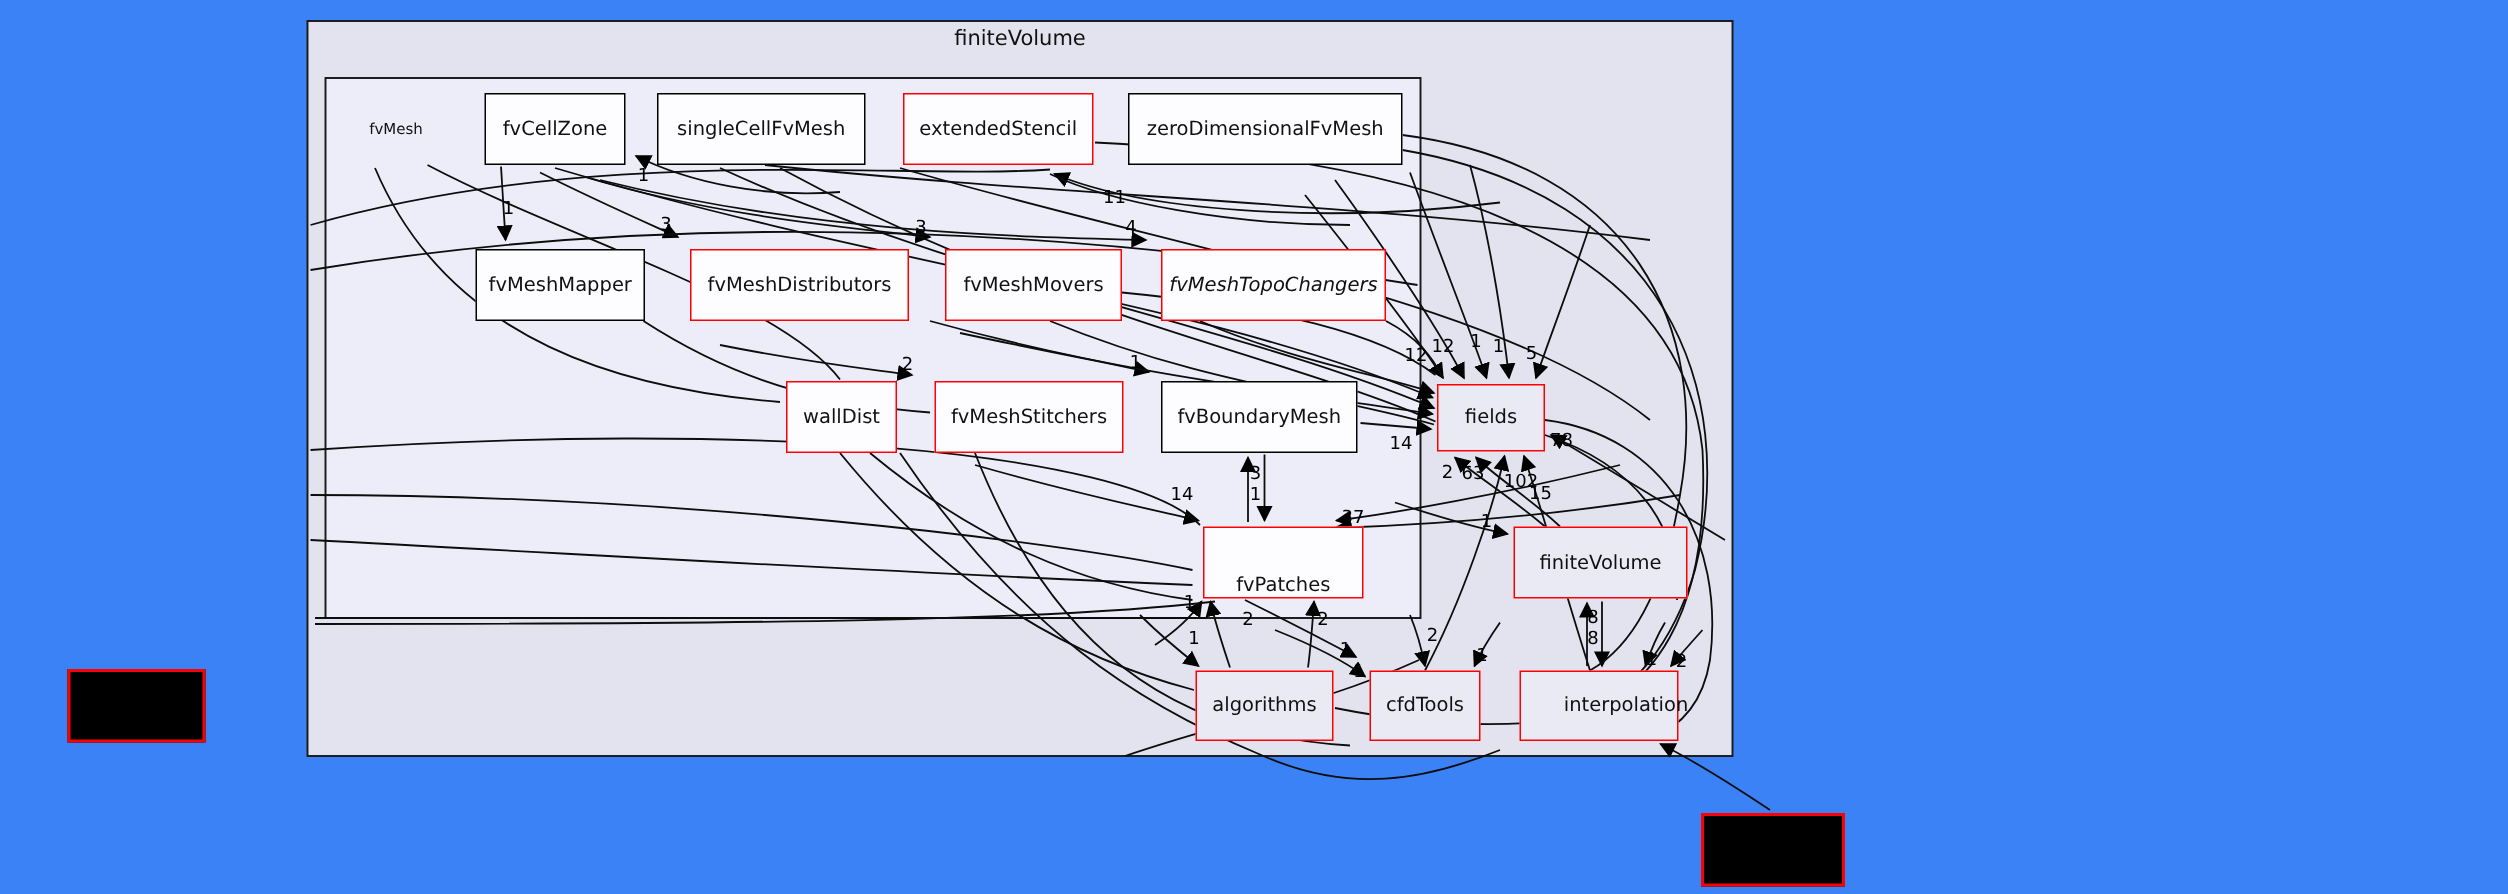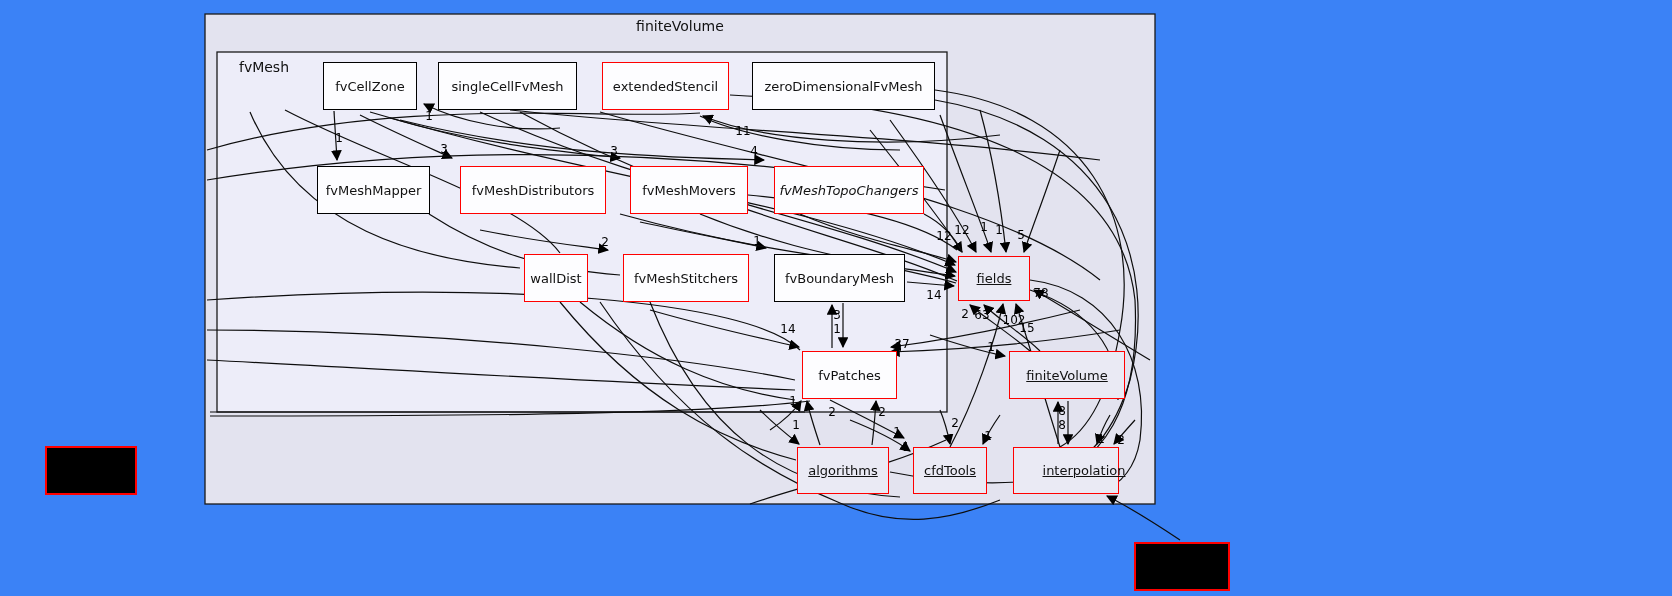--- a/index.html
+++ b/index.html
@@ -1,26 +1,26 @@
 <!DOCTYPE html>
 <html><head>
 <meta charset="utf-8">
 <style>
   html,body{margin:0;padding:0;background:#000;}
   #stage{position:relative;width:1672px;height:596px;background:#3b82f6;overflow:hidden;
          font-family:"DejaVu Sans","Liberation Sans",sans-serif;}
   #graph-svg{position:absolute;left:0;top:0;}
   .cluster-title{position:absolute;color:#111;font-size:14px;text-align:center;}
   #outer-title{left:206px;top:18px;width:948px;}
-  #inner-title{left:226px;top:59px;width:76px;font-size:14px;}
+  #inner-title{left:226px;top:81px;width:76px;font-size:10px;}
   .node{position:absolute;display:flex;align-items:center;justify-content:center;
         box-sizing:border-box;background:#fdfdff;border:1.4px solid #000;
         color:#111;font-size:13px;white-space:nowrap;}
   .node.red{border:1.6px solid #f00;}
-  .node.outer-node{background:#EAEAF4;text-decoration:underline;}
+  .node.outer-node{background:#EAEAF4;}
   .node.external{background:#000;border:2.6px solid #f00;}
   .edge-label{position:absolute;transform:translate(-50%,-55%);color:#000;
               font-size:12px;line-height:1;white-space:nowrap;}
 </style>
 </head>
 <body>
 
 <div id="stage">
 
   <svg id="graph-svg" width="1672" height="596">
@@ -134,30 +134,30 @@
       </div>
       <div class="node red" style="left: 460px; top: 166px; width: 146px; height: 48px;">
         <span>fvMeshDistributors</span>
       </div>
       <div class="node red" style="left: 630px; top: 166px; width: 118px; height: 48px;">
         <span>fvMeshMovers</span>
       </div>
       <div class="node red" style="left: 774px; top: 166px; width: 150px; height: 48px; font-style: italic;">
         <span>fvMeshTopoChangers</span>
       </div>
-      <div class="node red" style="left: 524px; top: 254px; width: 64px; height: 48px;">
+      <div class="node red" style="left: 524px; top: 254px; width: 74px; height: 48px;">
         <span>wallDist</span>
       </div>
       <div class="node red" style="left: 623px; top: 254px; width: 126px; height: 48px; text-align: right;">
         <span>fvMeshStitchers</span>
       </div>
       <div class="node" style="left: 774px; top: 254px; width: 131px; height: 48px;">
         <span>fvBoundaryMesh</span>
       </div>
-      <div class="node red" style="left: 802px; top: 351px; width: 95px; height: 48px;">
+      <div class="node red" style="left: 802px; top: 351px; width: 107px; height: 48px; align-items: flex-end;">
         <span>fvPatches</span>
       </div>
       <div class="node red outer-node" style="left: 958px; top: 256px; width: 72px; height: 45px;">
         <span>fields</span>
       </div>
       <div class="node red outer-node" style="left: 1009px; top: 351px; width: 116px; height: 48px;">
         <span>finiteVolume</span>
       </div>
       <div class="node red outer-node" style="left: 797px; top: 447px; width: 92px; height: 47px; align-items: center;">
         <span>algorithms</span>

